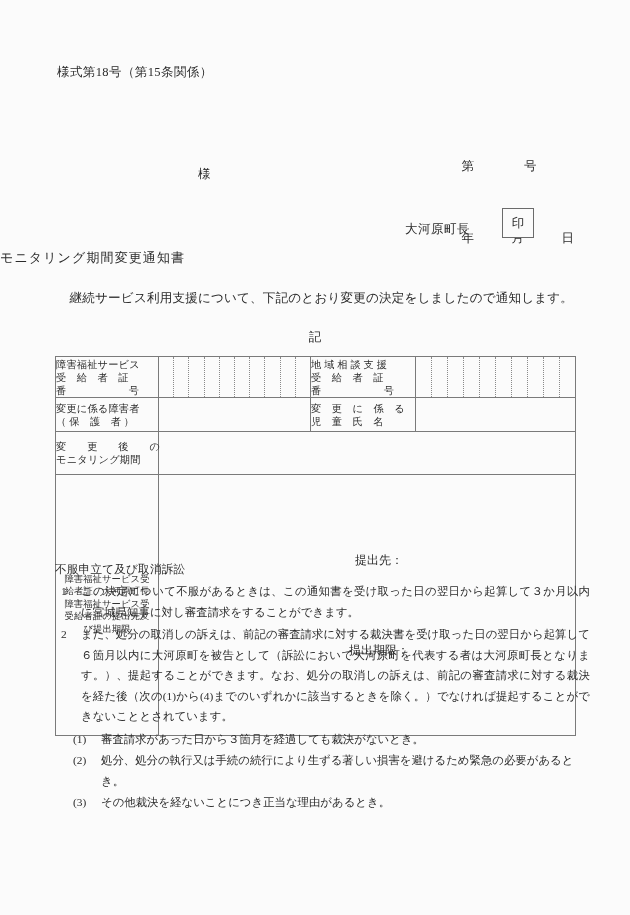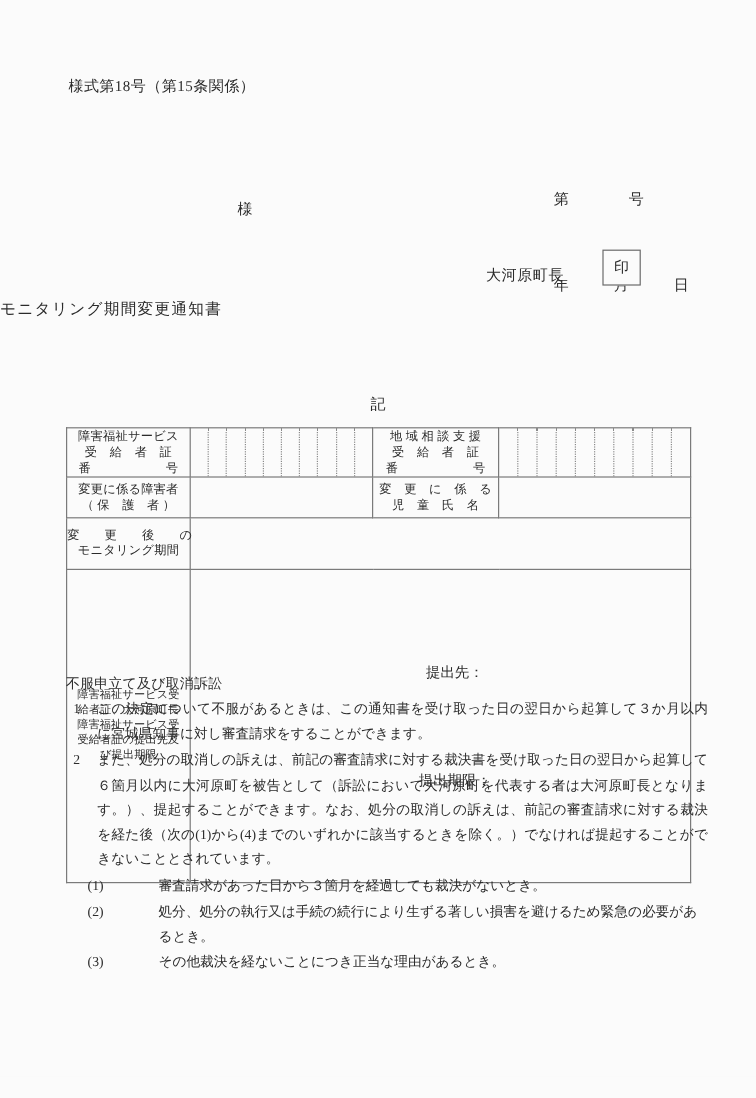--- a/index.html
+++ b/index.html
@@ -125,21 +125,20 @@
   .form-table td {
     border: 1px solid #7a7a7a;
     padding: 0;
     vertical-align: middle;
     background: #fbfbfb;
   }
   .lbl {
     font-size: 10.2px;
     line-height: 13px;
     padding: 4px 4px;
-    text-align: center;
     letter-spacing: 0.2px;
     margin-top: 12px;
   }
   .lbl .ln { display: block; white-space: pre; }
   
   .spread { letter-spacing: 0.2px; }
 
   
   .numstrip {
     display: flex;
@@ -215,21 +214,21 @@
     display: flex;
     line-height: 20.5px;
     margin-bottom: 1px;
   }
   .sub-item .marker {
     width: 46px;
     flex: 0 0 46px;
     padding-left: 18px;
     box-sizing: border-box;
   }
-  .sub-item .body { flex: 1 1 auto; margin-left: 31px; }
+  .sub-item .body { flex: 1 1 auto; }
 </style>
 </head>
 <body>
 
 <div class="page">
 
   <div class="form-no">様式第18号（第15条関係）</div>
 
   <div class="doc-meta">
     <span class="line">第　　　　号</span>
@@ -238,20 +237,21 @@
 
   <div class="addressee">様</div>
 
   <div class="issuer-row">
     <span class="issuer-name">大河原町長</span>
     <span class="seal-box">印</span>
   </div>
 
   <div class="doc-title">モニタリング期間変更通知書</div>
 
+  <div class="lead">継続サービス利用支援について、下記のとおり変更の決定をしましたので通知します。</div>
 
   <div class="ki">記</div>
 
   <table class="form-table">
     <colgroup>
       <col style="width:103px">
       <col style="width:152px">
       <col style="width:105px">
       <col style="width:160px">
     </colgroup>

